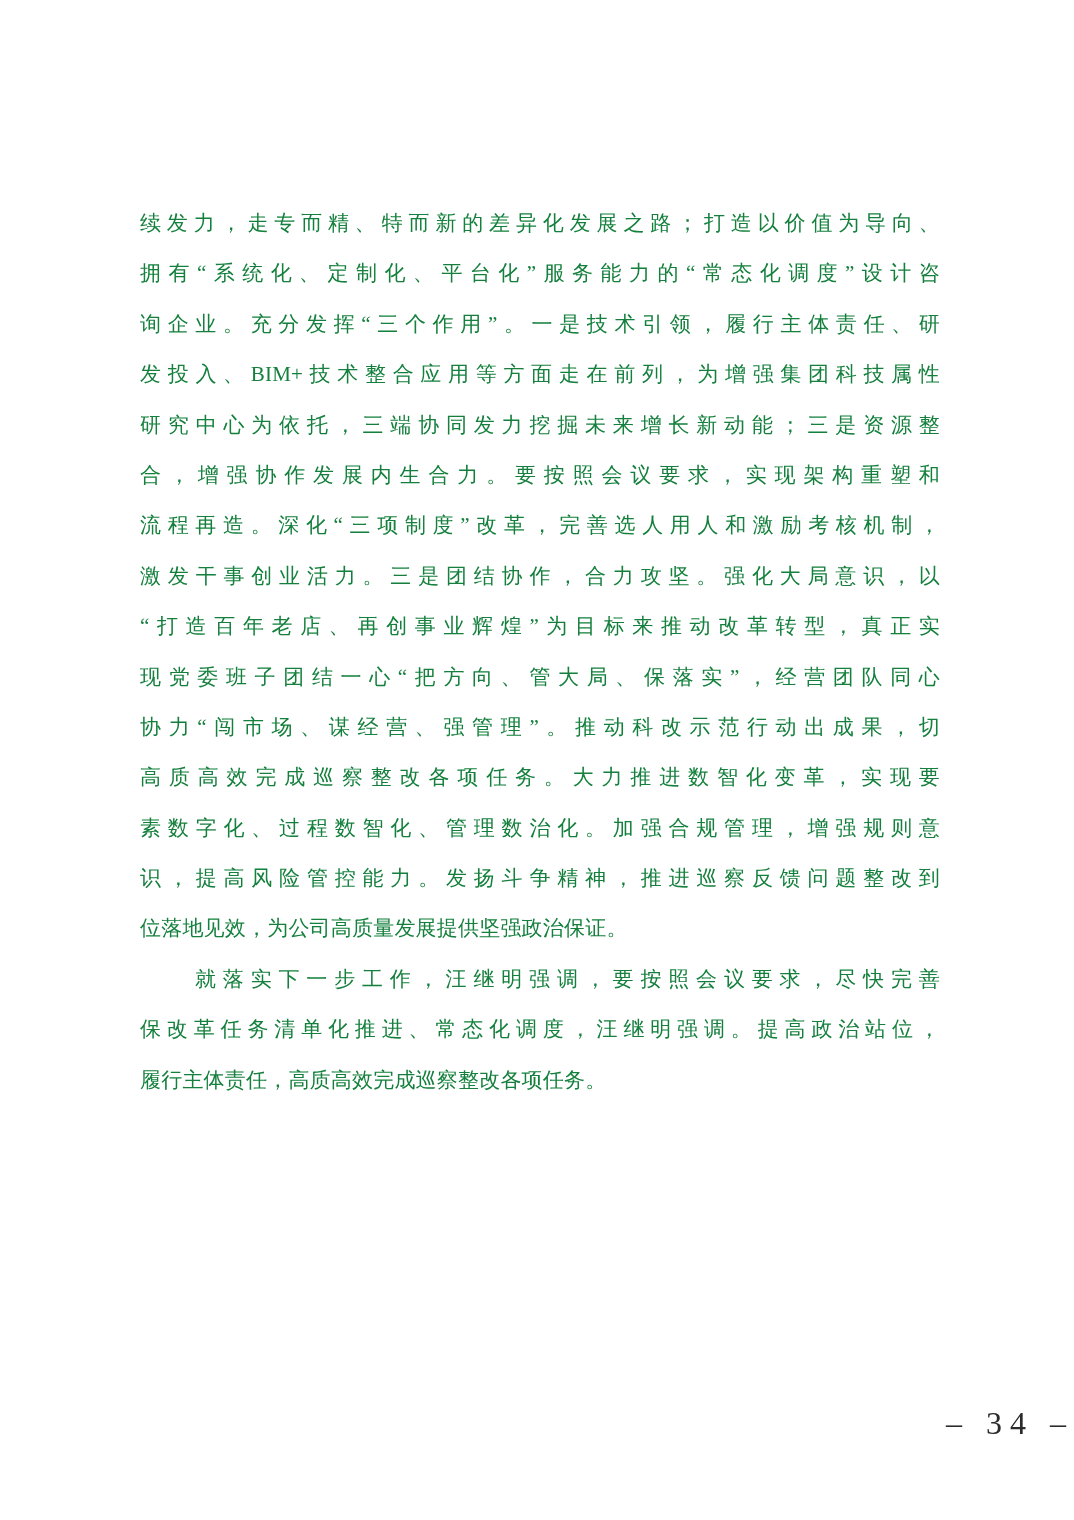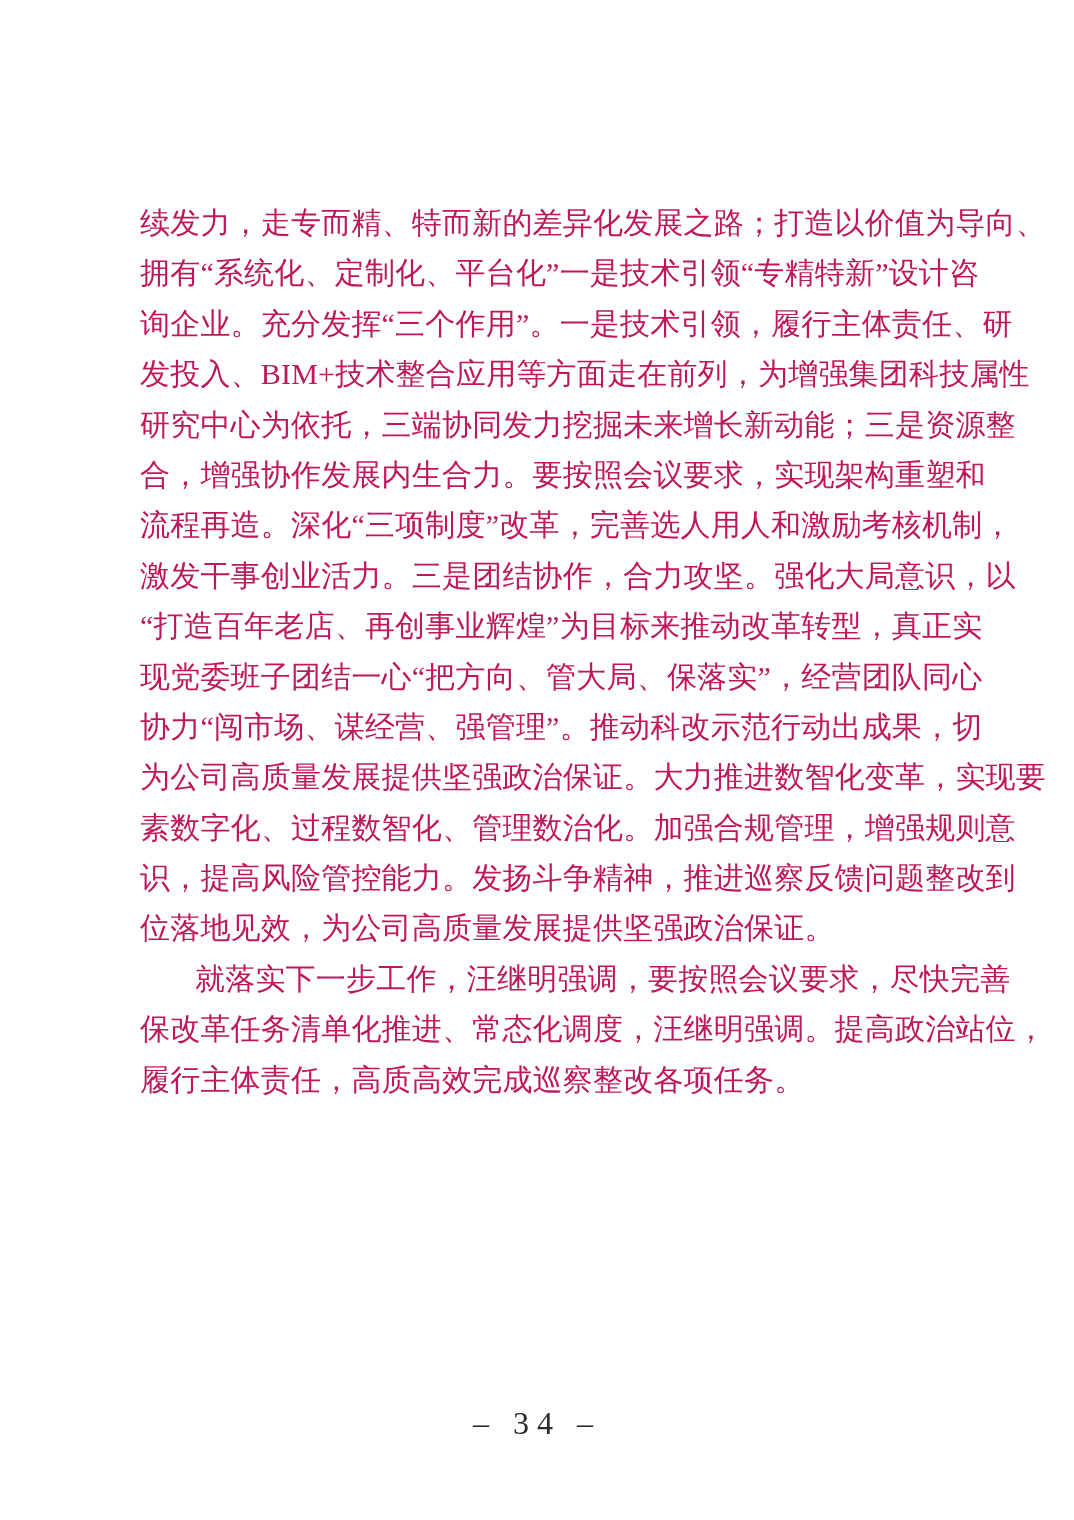--- a/index.html
+++ b/index.html
@@ -16,22 +16,22 @@
     left: 0; top: 0;
     width: 1074px;
     height: 1520px;
     background: #ffffff;
   }
   .text-block {
     position: absolute;
     left: 140px;
     top: 198px;
     width: 800px;
-    color: #be185d;
-    font-size: 30px;
+    color: #15803d;
+    font-size: 21px;
     line-height: 50.4px;
   }
   .line {
     width: 100%;
     height: 50.4px;
     text-align: justify;
     text-align-last: justify;
     text-justify: inter-character;
     white-space: nowrap;
     letter-spacing: 0.2px;
@@ -40,45 +40,45 @@
     text-align-last: left;
   }
   .line.indent {
     text-indent: 55px;
   }
   .page-number {
     position: absolute;
     left: 0;
     top: 1405px;
     width: 1074px;
-    text-align: center;
+    text-align: right;
     color: #2a2a2a;
     font-size: 32px;
     letter-spacing: 8px;
     font-family: "Liberation Serif", "DejaVu Serif", serif;
   }
 </style>
 </head>
 <body>
 
 <div class="page">
 
   <div class="text-block">
     <div class="line">续发力，走专而精、特而新的差异化发展之路；打造以价值为导向、</div>
-    <div class="line">拥有“系统化、定制化、平台化”一是技术引领“专精特新”设计咨</div>
+    <div class="line">拥有“系统化、定制化、平台化”服务能力的“常态化调度”设计咨</div>
     <div class="line">询企业。充分发挥“三个作用”。一是技术引领，履行主体责任、研</div>
     <div class="line">发投入、BIM+技术整合应用等方面走在前列，为增强集团科技属性</div>
     <div class="line">研究中心为依托，三端协同发力挖掘未来增长新动能；三是资源整</div>
     <div class="line">合，增强协作发展内生合力。要按照会议要求，实现架构重塑和</div>
     <div class="line">流程再造。深化“三项制度”改革，完善选人用人和激励考核机制，</div>
     <div class="line">激发干事创业活力。三是团结协作，合力攻坚。强化大局意识，以</div>
     <div class="line">“打造百年老店、再创事业辉煌”为目标来推动改革转型，真正实</div>
     <div class="line">现党委班子团结一心“把方向、管大局、保落实”，经营团队同心</div>
     <div class="line">协力“闯市场、谋经营、强管理”。推动科改示范行动出成果，切</div>
-    <div class="line">为公司高质量发展提供坚强政治保证。大力推进数智化变革，实现要</div>
+    <div class="line">高质高效完成巡察整改各项任务。大力推进数智化变革，实现要</div>
     <div class="line">素数字化、过程数智化、管理数治化。加强合规管理，增强规则意</div>
     <div class="line">识，提高风险管控能力。发扬斗争精神，推进巡察反馈问题整改到</div>
     <div class="line end">位落地见效，为公司高质量发展提供坚强政治保证。</div>
     <div class="line indent">就落实下一步工作，汪继明强调，要按照会议要求，尽快完善</div>
     <div class="line">保改革任务清单化推进、常态化调度，汪继明强调。提高政治站位，</div>
     <div class="line end">履行主体责任，高质高效完成巡察整改各项任务。</div>
   </div>
 
   <div class="page-number">– 34 –</div>
 

